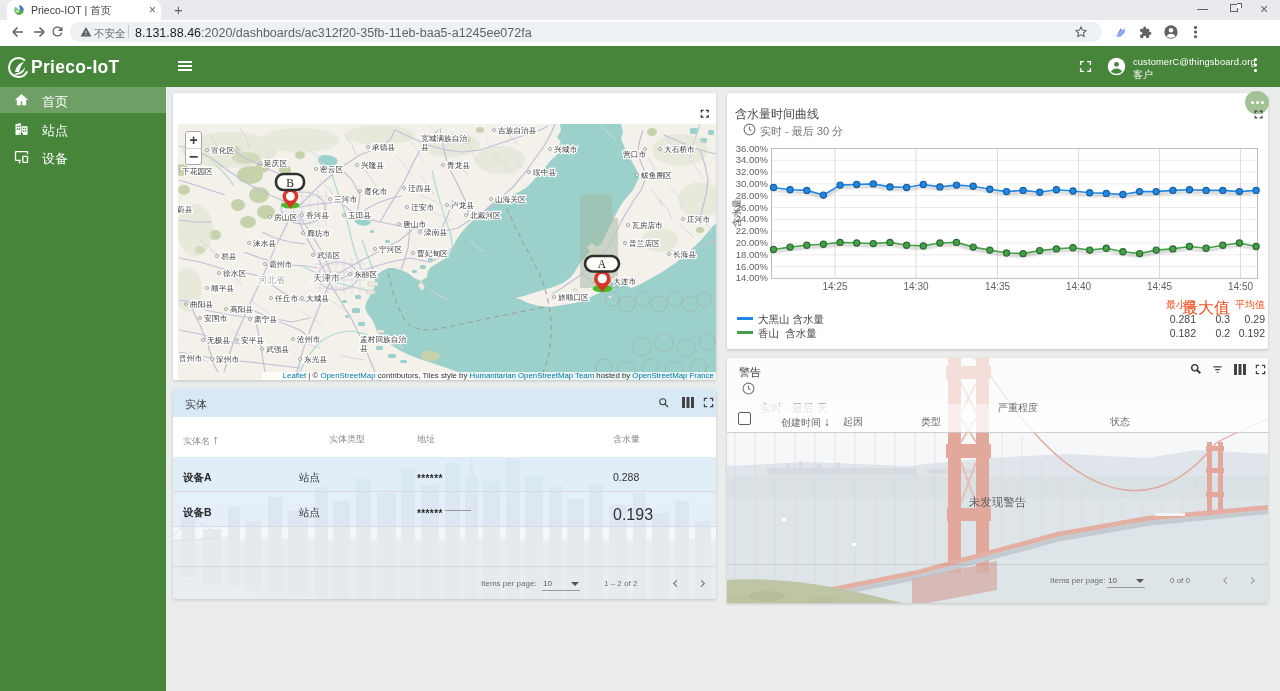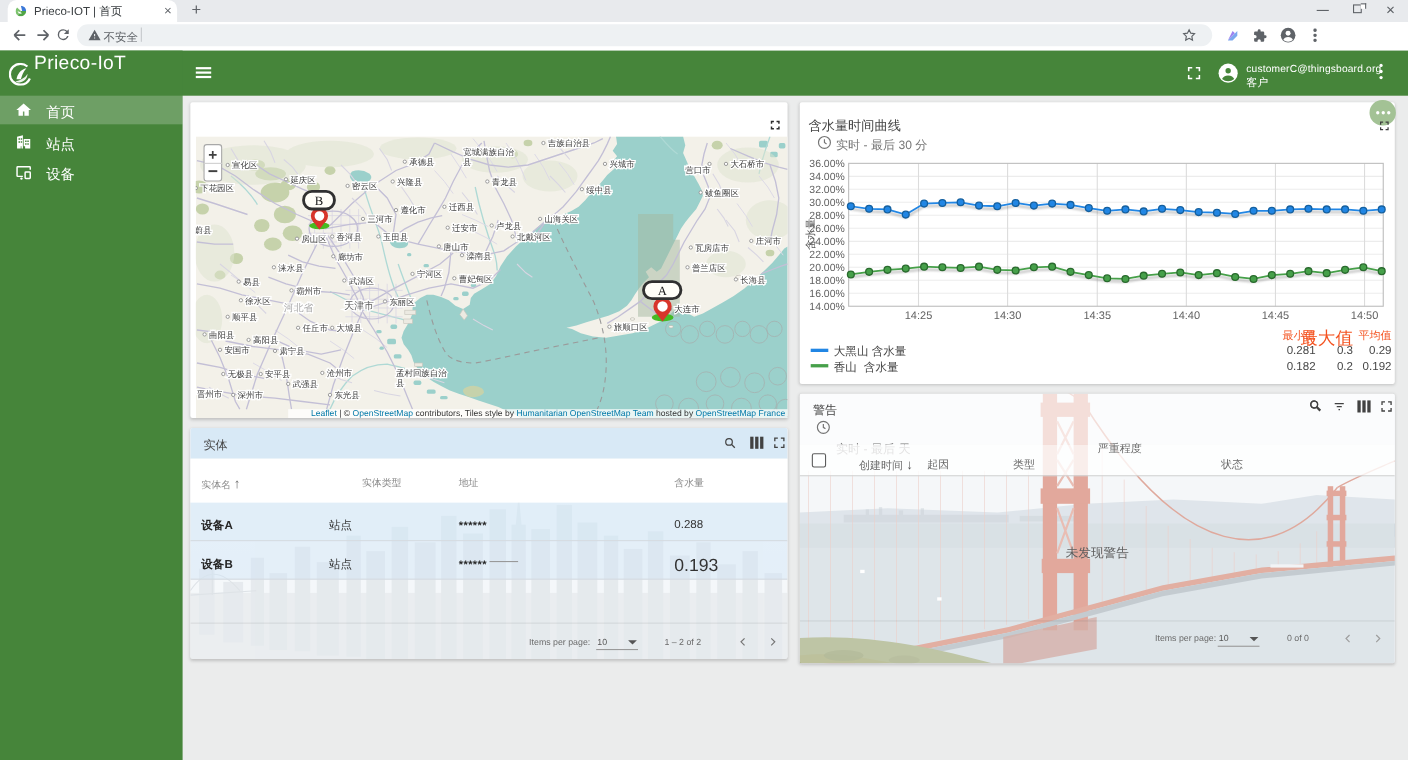--- a/index.html
+++ b/index.html
@@ -14,21 +14,21 @@
 #tabx { left:149px; top:4px; width:12px; height:12px; color:#5f6368; font-size:12px; line-height:12px; }
 #newtab { left:174px; top:2px; width:15px; height:15px; color:#5f6368; font-size:15px; line-height:15px; font-weight:400;}
 #addressbar { left:0; top:20px; width:1280px; height:26px; background:#fff; }
 #urlpill { left:70px; top:21.5px; width:1032px; height:20.5px; background:#eef1f3; border-radius:10.5px; }
 
 
 #appgreen { left:0; top:46px; width:1280px; height:41px; background:#46853a; }
 #sidebar { left:0; top:46px; width:166px; height:645px; background:#46853a; }
 #sideactive { left:0; top:87px; width:166px; height:26px; background:rgba(255,255,255,0.22); }
 .sideitem { left:42px; color:#fff; font-size:13px; }
-#logotxt { left:31px; top:47px; color:#fff; font-size:17.5px; font-weight:normal; letter-spacing:0.3px;}
+#logotxt { left:31px; top:57px; color:#fff; font-size:17.5px; font-weight:bold; letter-spacing:0.3px;}
 
 
 .panel { background:#fff; border-radius:2px; box-shadow:0 1px 3px rgba(0,0,0,0.18); }
 #panel-map   { left:173px; top:93px;  width:543px; height:287px; }
 #panel-chart { left:727px; top:93px;  width:541px; height:256px; }
 #panel-table { left:173px; top:389px; width:543px; height:210px; overflow:hidden;}
 #panel-alarm { left:727px; top:358px; width:541px; height:245px; overflow:hidden;}
 </style>
 </head>
 <body>
@@ -56,20 +56,21 @@
     <path d="M3,8 L13,8 M13,8 L8.5,3.5 M13,8 L8.5,12.5" stroke="#5f6368" stroke-width="1.6" fill="none"></path>
   </svg>
   <svg class="abs" style="left:50px;top:24px" width="15" height="15" viewBox="0 0 24 24">
     <path fill="#5f6368" d="M17.65 6.35A7.96 7.96 0 0 0 12 4a8 8 0 1 0 7.73 10h-2.08A6 6 0 1 1 12 6c1.66 0 3.14.69 4.22 1.78L13 11h7V4l-2.35 2.35z"></path>
   </svg>
   <svg class="abs" style="left:80px;top:26px" width="12" height="12" viewBox="0 0 24 24">
     <path fill="#5f6368" d="M1 21h22L12 2 1 21zm12-3h-2v-2h2v2zm0-4h-2v-4h2v4z"></path>
   </svg>
   <div class="abs" style="left:94px;top:27px;font-size:10.5px;color:#5f6368;">不安全</div>
   <div class="abs" style="left:127.5px;top:25px;width:1px;height:13px;background:#c6c9cc;"></div>
+  <div class="abs" style="left:135px;top:26px;font-size:12.5px;color:#202124;">8.131.88.46<span style="color:#5f6368;">:2020/dashboards/ac312f20-35fb-11eb-baa5-a1245ee072fa</span></div>
   <svg class="abs" style="left:1074px;top:25px" width="14" height="14" viewBox="0 0 24 24">
     <path fill="none" stroke="#5f6368" stroke-width="1.8" d="M12 3.5l2.6 5.3 5.9.9-4.2 4.1 1 5.8-5.3-2.8-5.3 2.8 1-5.8L3.5 9.7l5.9-.9z"></path>
   </svg>
   <svg class="abs" style="left:1114px;top:25.5px" width="13" height="13" viewBox="0 0 24 24">
     <path fill="#7ba8ee" d="M4 20 L20 4 L20 12 L12 20 Z"></path>
     <path fill="#9b83f0" d="M4 20 L12 4 L16 8 Z"></path>
   </svg>
   <svg class="abs" style="left:1139px;top:25.5px" width="13" height="13" viewBox="0 0 24 24">
     <path fill="#5f6368" d="M20.5 11H19V7a2 2 0 0 0-2-2h-4V3.5a2.5 2.5 0 0 0-5 0V5H4a2 2 0 0 0-2 2v3.8h1.5a2.7 2.7 0 0 1 0 5.4H2V20a2 2 0 0 0 2 2h3.8v-1.5a2.7 2.7 0 0 1 5.4 0V22H17a2 2 0 0 0 2-2v-4h1.5a2.5 2.5 0 0 0 0-5z"></path>
   </svg>

